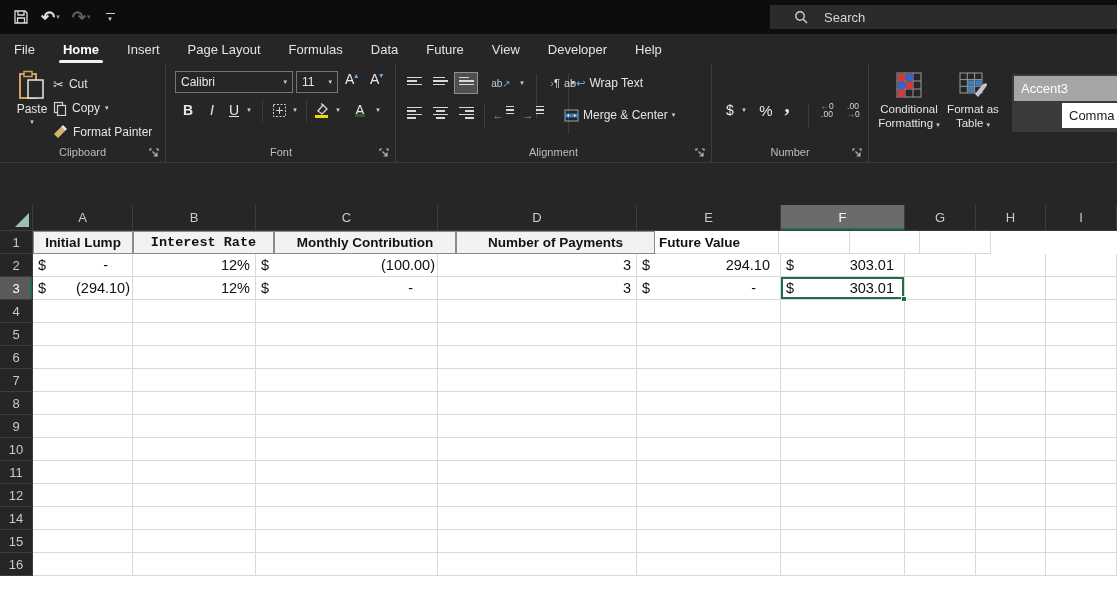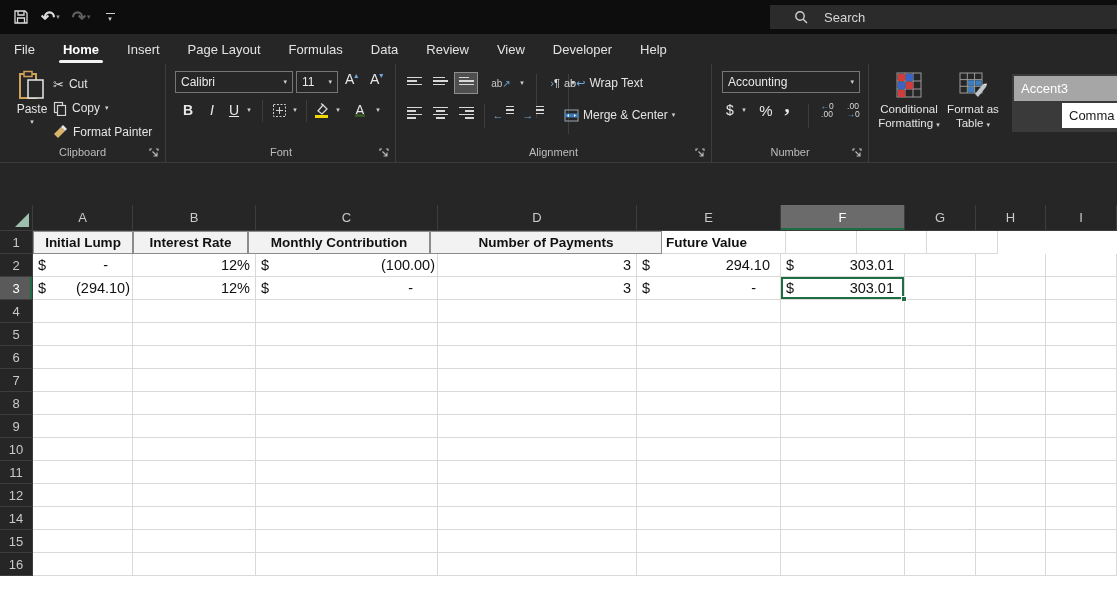--- a/index.html
+++ b/index.html
@@ -158,21 +158,21 @@
     </div>
   </div>
 
   <nav class="tabrow" id="tabrow">
       <span class="tab">File</span>
       <span class="tab active">Home</span>
       <span class="tab">Insert</span>
       <span class="tab">Page Layout</span>
       <span class="tab">Formulas</span>
       <span class="tab">Data</span>
-      <span class="tab">Review</span>
+      <span class="tab">Future</span>
       <span class="tab">View</span>
       <span class="tab">Developer</span>
       <span class="tab">Help</span>
     </nav>
 
   <div class="ribbon">
 
     <div class="rgroup g-clipboard">
       <div class="paste-btn">
         <svg class="ic" width="30" height="32" viewBox="0 0 30 32">
@@ -360,24 +360,20 @@
         <span class="chev">▾</span>
       </div>
       <div class="glabel">Alignment</div>
       <svg class="ic launcher" width="10" height="10" viewBox="0 0 10 10">
         <path d="M1 3 V1 H3 M7 1 H9 V3" stroke="#b5b5b5" stroke-width="1.2" fill="none"></path>
         <path d="M3.5 3.5 L8 8 M8 4.5 V8 H4.5" stroke="#b5b5b5" stroke-width="1.2" fill="none"></path>
       </svg>
     </div>
 
     <div class="rgroup g-number">
-      <div class="combo numfmt">
-        <span>Accounting</span>
-        <span class="chev">▾</span>
-      </div>
       <div class="nbtn" style="left:10px; width:16px; font-size:14px;">
         <span>$</span>
       </div>
       <div class="nbtn" style="left:26px; width:12px;">
           <span class="chev">▾</span>
         </div>
       <div class="nbtn" style="left:44px; width:20px; font-size:15px;">
         <span>%</span>
       </div>
       <div class="nbtn" style="left:68px; width:14px; font-size:21px; font-weight:700; font-family:'Liberation Serif',serif;">
@@ -453,23 +449,23 @@
         <div class="colhead" style="width: 199px;">D</div>
         <div class="colhead" style="width: 144px;">E</div>
         <div class="colhead sel" style="width: 124px;">F</div>
         <div class="colhead" style="width: 71px;">G</div>
         <div class="colhead" style="width: 70px;">H</div>
         <div class="colhead" style="width: 71px;">I</div>
       </div>
       <div class="grow">
         <div class="rowhead">1</div>
         <div class="cell c-hdr" style="width: 100px;">Initial Lump</div>
-        <div class="cell c-hdr" style="width: 115px;">Interest Rate</div>
+        <div class="cell c-hdr" style="width: 141px; font-family: Liberation Mono, monospace;">Interest Rate</div>
         <div class="cell c-hdr" style="width: 182px;">Monthly Contribution</div>
-        <div class="cell c-hdr" style="width: 232px;">Number of Payments</div>
+        <div class="cell c-hdr" style="width: 199px;">Number of Payments</div>
         <div class="cell c-hdrl" style="width: 124px;">Future Value</div>
         <div class="cell" style="width: 71px;"></div>
         <div class="cell" style="width: 70px;"></div>
         <div class="cell" style="width: 71px;"></div>
       </div>
       <div class="grow">
         <div class="rowhead">2</div>
         <div class="cell" style="width: 100px;">
           <span class="cur">$</span>
           <span class="val dash">-</span>

